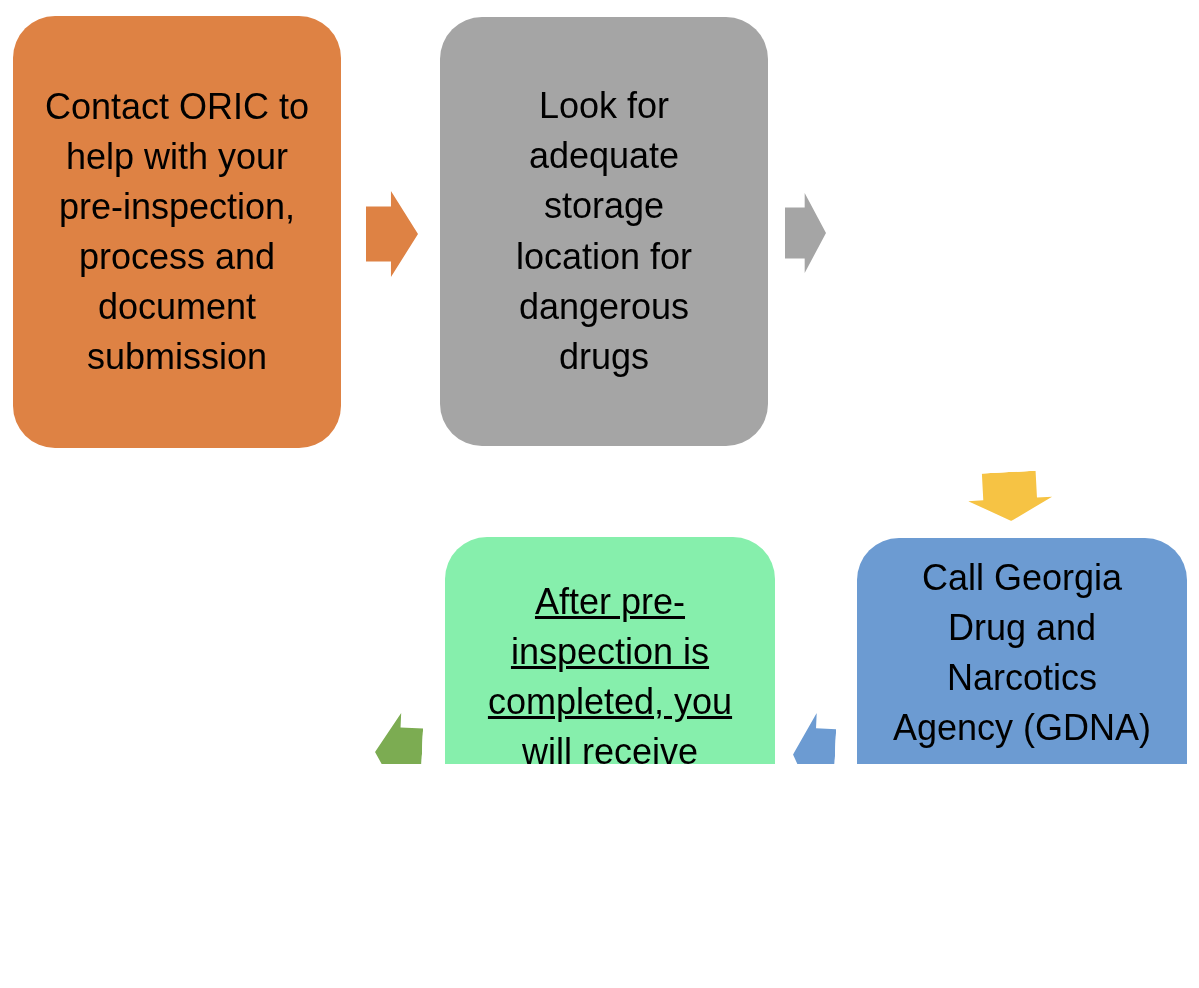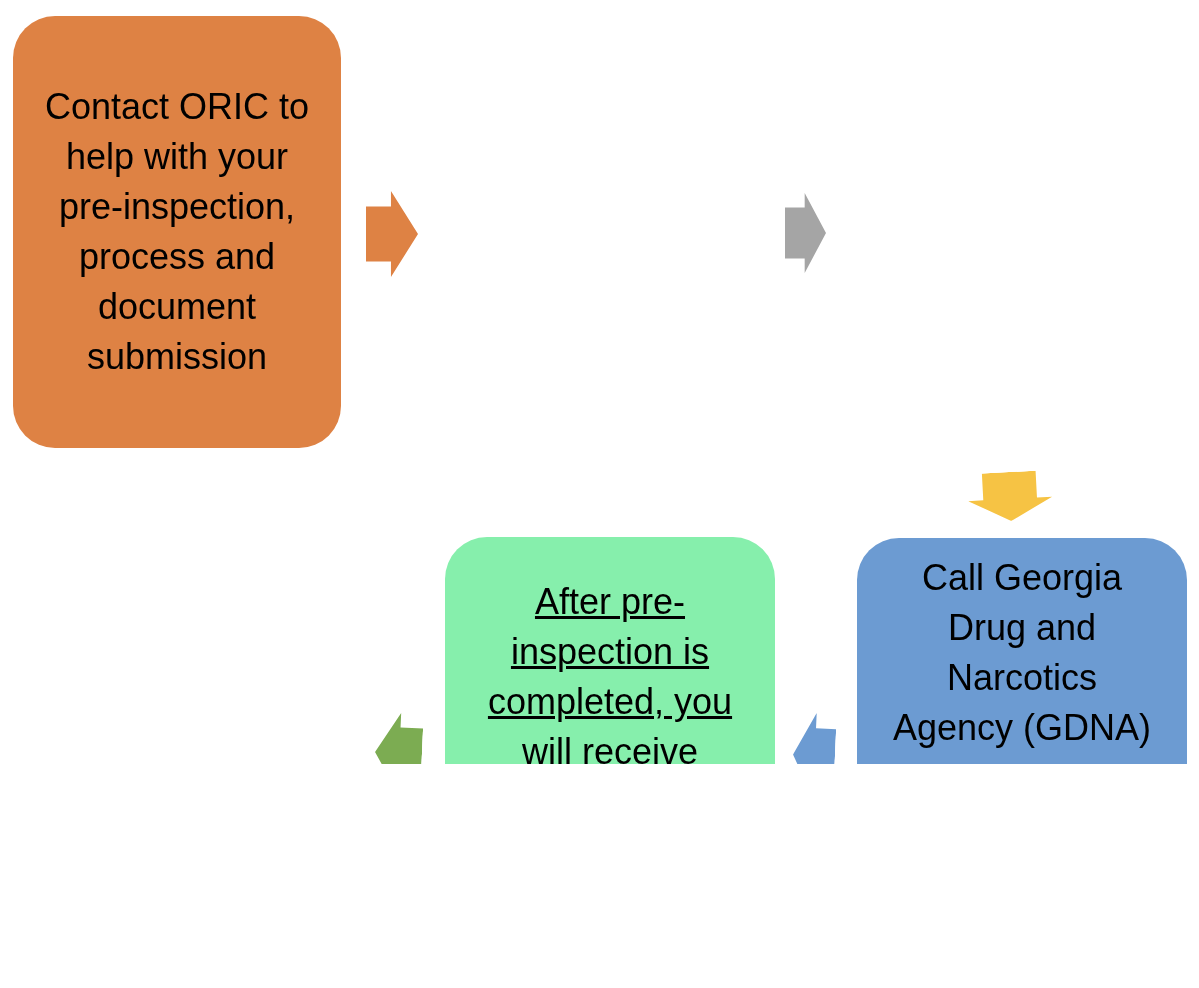--- a/index.html
+++ b/index.html
@@ -54,20 +54,28 @@
     <div class="step-text">Contact ORIC to
 help with your
 pre-inspection,
 process and
 document
 submission</div>
   </div>
 
   <div class="arrow arrow-right" style="left: 366px; top: 191px; width: 52px; height: 86px; background-color: rgb(222, 130, 68);"></div>
 
+  <div class="step" style="left: 440px; top: 17px; width: 328px; height: 429px; background-color: rgb(165, 165, 165);">
+    <div class="step-text">Look for
+adequate
+storage
+location for
+dangerous
+drugs</div>
+  </div>
 
   <div class="arrow arrow-right" style="left: 785px; top: 193px; width: 41px; height: 80px; background-color: rgb(165, 165, 165);"></div>
 
 
   <div class="arrow arrow-down" style="left: 968px; top: 472px; width: 84px; height: 49px; transform: rotate(-3deg); background-color: rgb(246, 195, 68);"></div>
 
   <div class="step" style="left: 857px; top: 538px; width: 330px; height: 430px; background-color: rgb(108, 155, 210);">
     <div class="step-text">Call Georgia
 Drug and
 Narcotics

